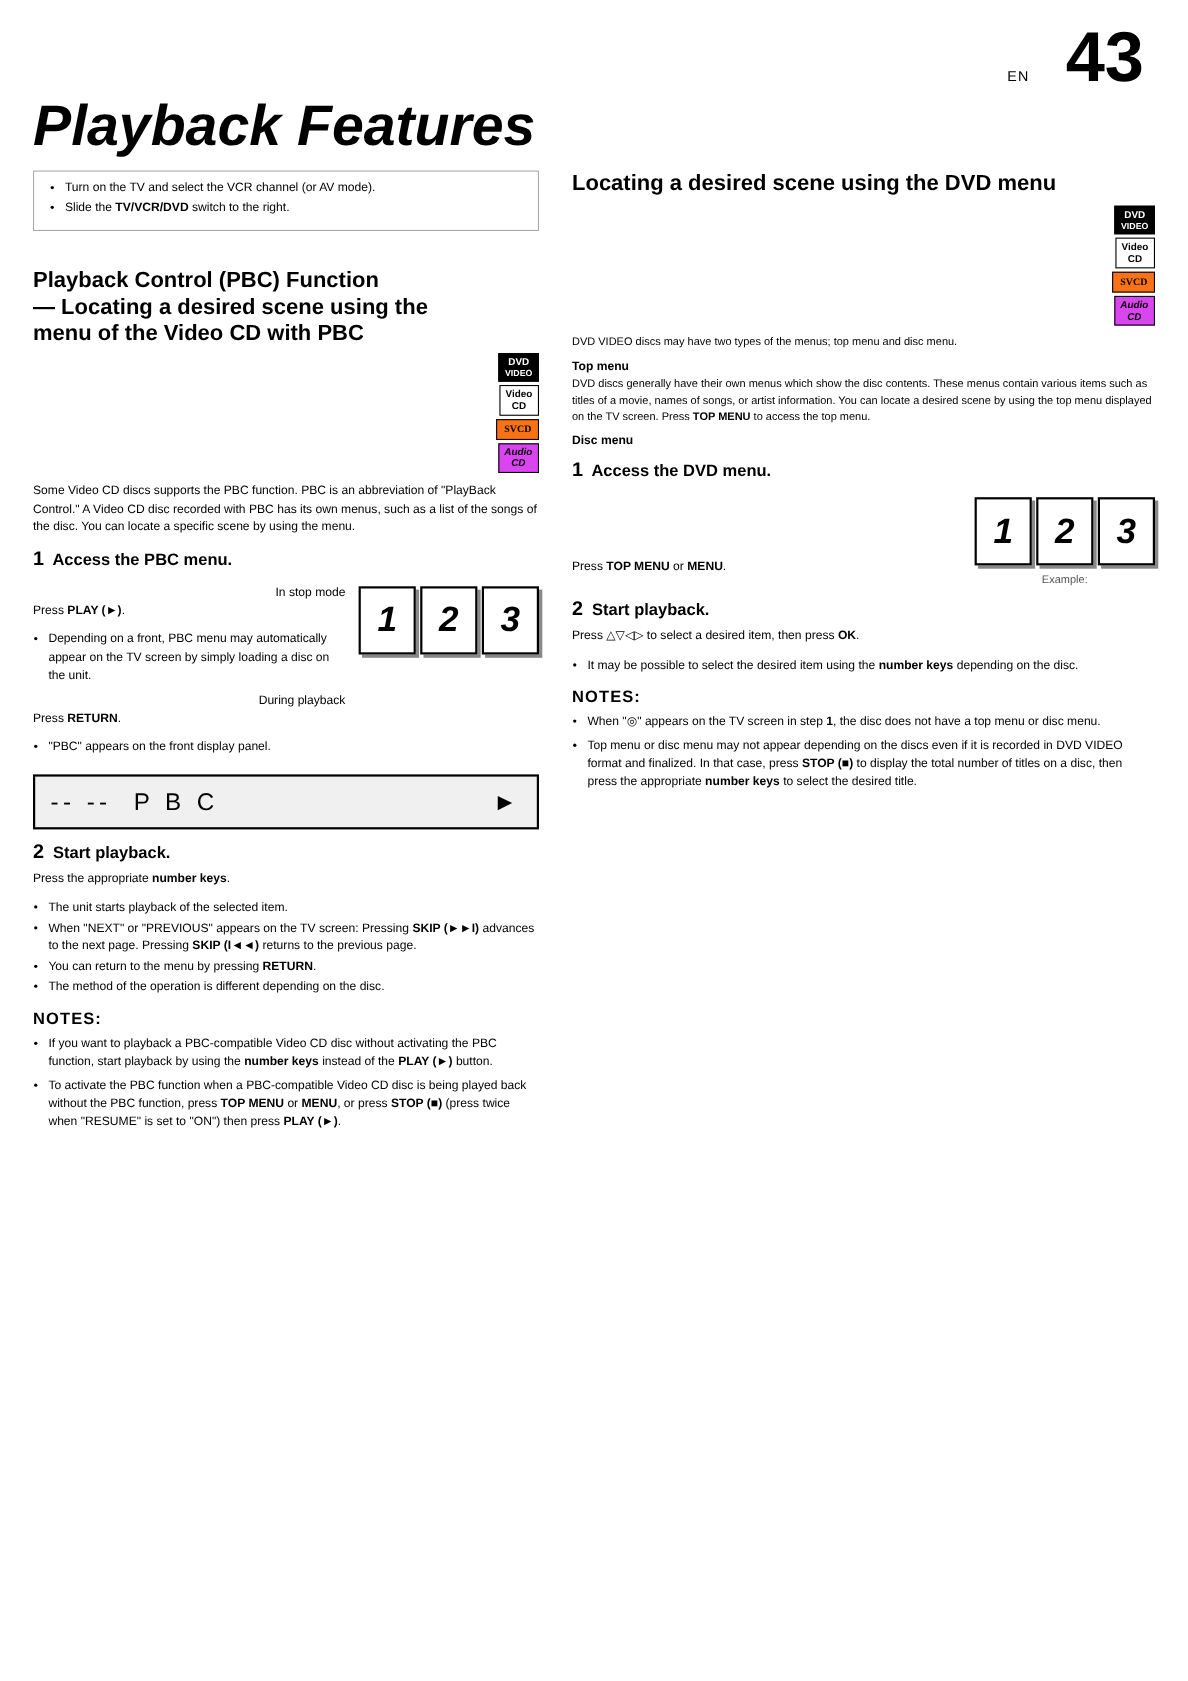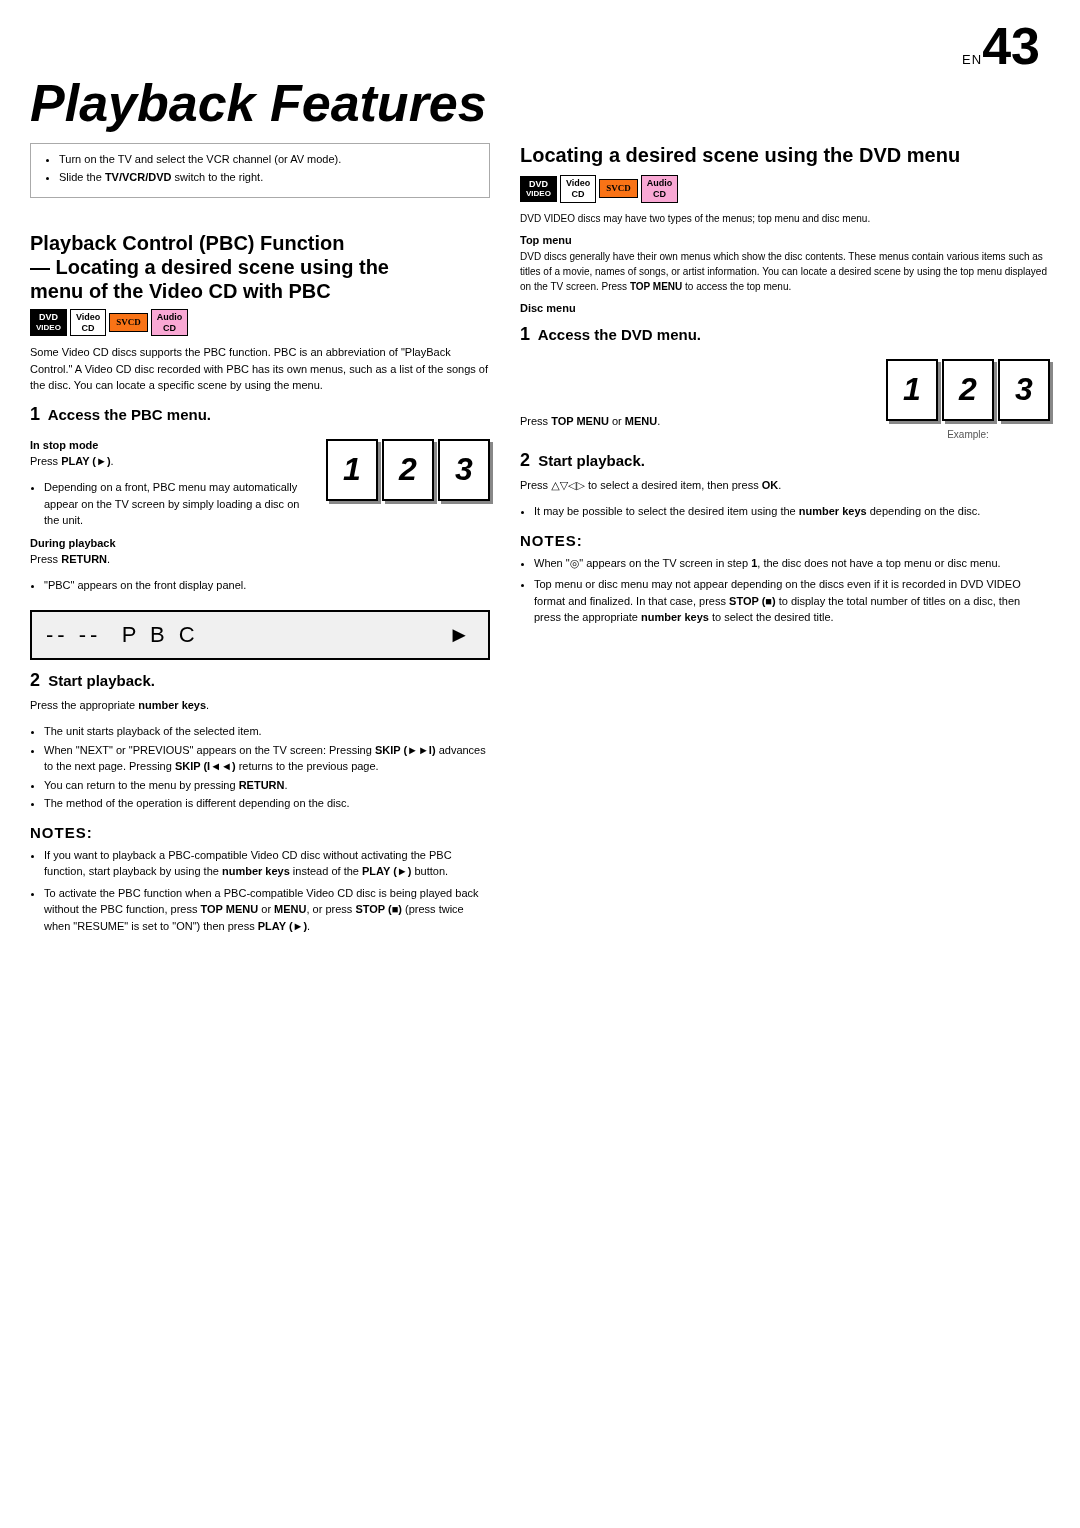--- a/index.html
+++ b/index.html
@@ -20,23 +20,24 @@
       font-size: 13px;
       margin-bottom: 5px;
       padding-right: 10px;
     }
     .page-num-en {
       font-size: 13px;
       color: #000;
       letter-spacing: 1px;
     }
     .page-num-big {
-      font-size: 52px;
+      font-size: 64px;
       font-weight: bold;
       line-height: 1;
+      margin-left: 33px;
     }
 
     
     .page-title {
       font-size: 52px;
       font-weight: bold;
       font-style: italic;
       margin-bottom: 14px;
       line-height: 1.0;
     }
@@ -80,21 +81,22 @@
       font-weight: bold;
       margin-bottom: 8px;
       line-height: 1.2;
     }
 
     
     .disc-badges {
       display: flex;
       gap: 3px;
       margin-bottom: 8px;
-      align-items: center;
+      align-items: flex-end;
+      flex-direction: column;
     }
     .badge {
       font-size: 9px;
       font-weight: bold;
       padding: 2px 4px;
       border: 1px solid #000;
       line-height: 1.2;
       text-align: center;
     }
     .badge-dvd-video {
@@ -108,23 +110,24 @@
       color: #000;
       border: 1px solid #000;
     }
     .badge-svcd {
       background: #f97316;
       color: #000;
       border: 1px solid #000;
       font-family: Liberation Serif, serif;
     }
     .badge-audio-cd {
-      background: #f9a8d4;
+      background: #d946ef;
       color: #000;
       border: 1px solid #000;
+      font-style: italic;
     }
 
     
     .body-text {
       font-size: 11px;
       line-height: 1.5;
       margin-bottom: 10px;
     }
 
     
@@ -136,23 +139,24 @@
     }
     .step-num {
       font-size: 18px;
       font-weight: bold;
       margin-right: 4px;
     }
 
     
     .sub-heading {
       font-size: 11px;
-      font-weight: bold;
+      font-weight: normal;
       margin-bottom: 2px;
       margin-top: 8px;
+      text-align: right;
     }
 
     
     .bullet-list {
       font-size: 11px;
       line-height: 1.5;
       margin-left: 14px;
       margin-bottom: 6px;
     }
     .bullet-list li {

